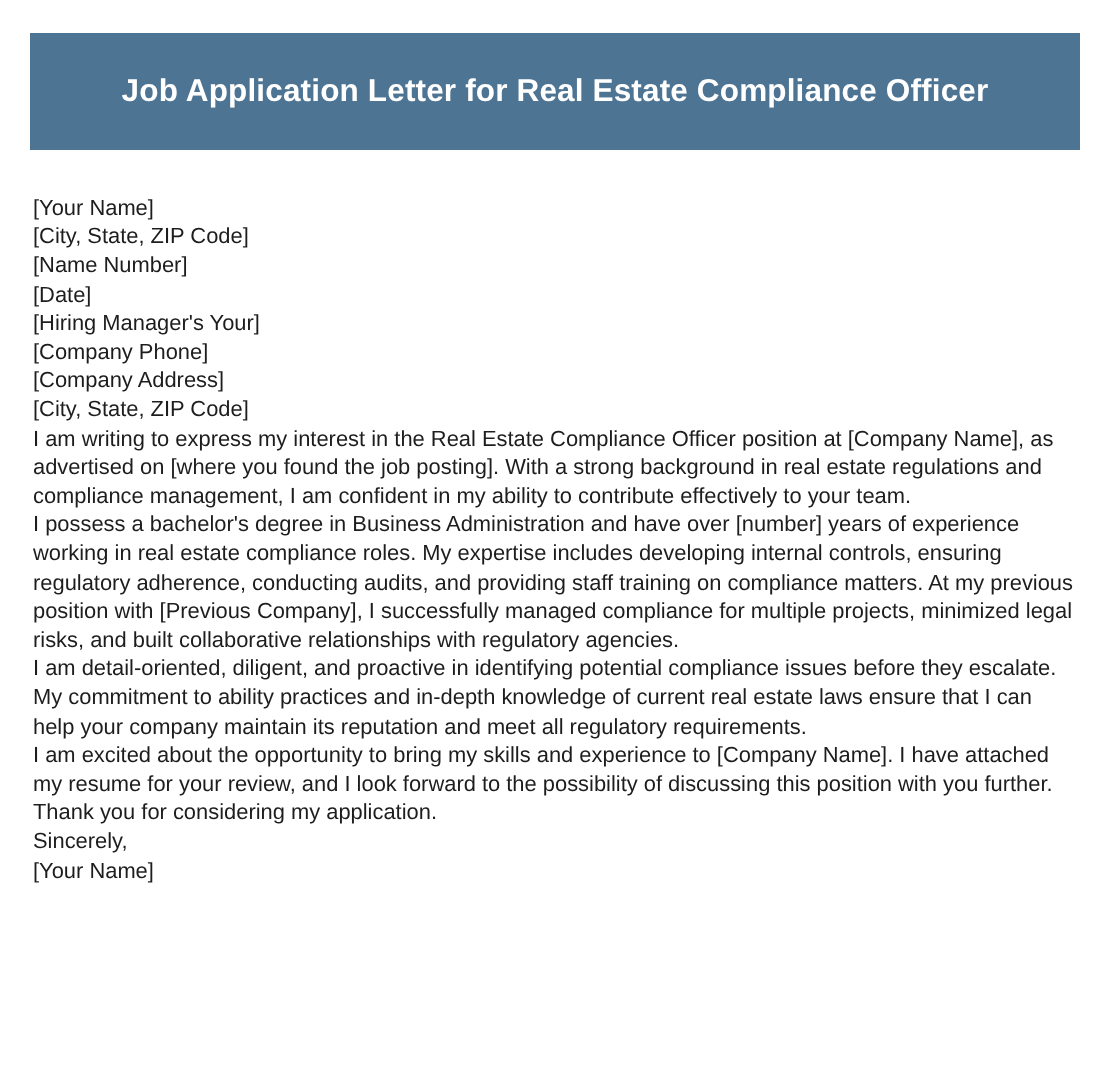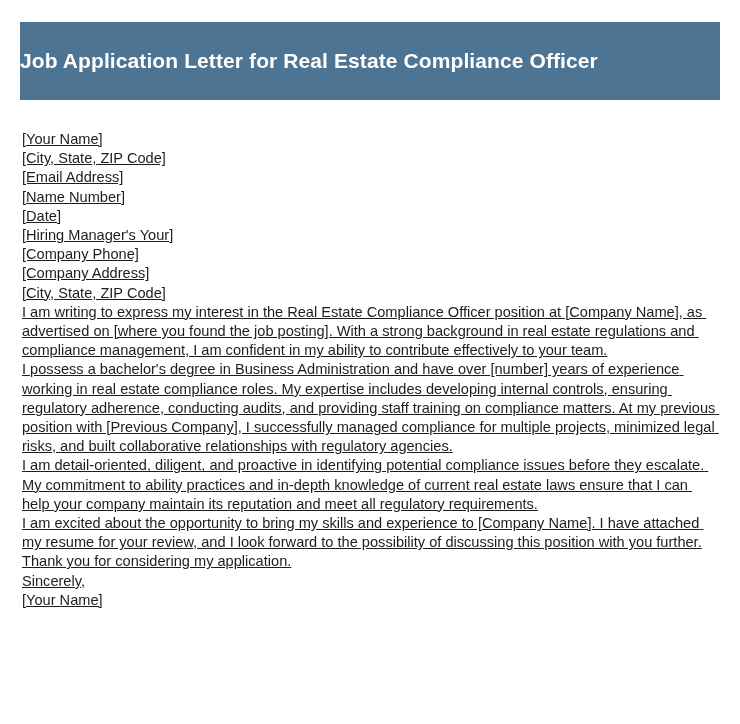--- a/index.html
+++ b/index.html
@@ -21,35 +21,35 @@
     padding: 0;
     background: #ffffff;
     position: relative;
   }
   .header-band {
     margin: 22px 20px 0 20px;
     background: #4e7494;
     height: 78px;
     display: flex;
     align-items: center;
+    justify-content: center;
   }
   .header-title {
     color: #ffffff;
     font-size: 21px;
     font-weight: bold;
     letter-spacing: 0.1px;
     text-align: center;
     line-height: 1.2;
   }
   .letter-body {
     margin: 30px 22px 18px 22px;
     font-size: 14.6px;
     line-height: 19.2px;
     color: #1d1d1d;
-    text-decoration: underline;
   }
   .letter-body p {
     margin: 0;
     padding: 0;
     text-align: left;
   }
   .letter-line {
     white-space: pre-wrap;
   }
 </style>
@@ -58,21 +58,20 @@
 
 <div class="page">
 
   <div class="header-band">
     <div class="header-title">Job Application Letter for Real Estate Compliance Officer</div>
   </div>
 
   <div class="letter-body">
     <p class="letter-line">[Your Name]</p>
     <p class="letter-line">[City, State, ZIP Code]</p>
-    <p class="letter-line">[Email Address]</p>
     <p class="letter-line">[Name Number]</p>
     <p class="letter-line">[Date]</p>
     <p class="letter-line">[Hiring Manager's Your]</p>
     <p class="letter-line">[Company Phone]</p>
     <p class="letter-line">[Company Address]</p>
     <p class="letter-line">[City, State, ZIP Code]</p>
     <p class="letter-line">I am writing to express my interest in the Real Estate Compliance Officer position at [Company Name], as advertised on [where you found the job posting]. With a strong background in real estate regulations and compliance management, I am confident in my ability to contribute effectively to your team.</p>
     <p class="letter-line">I possess a bachelor's degree in Business Administration and have over [number] years of experience working in real estate compliance roles. My expertise includes developing internal controls, ensuring regulatory adherence, conducting audits, and providing staff training on compliance matters. At my previous position with [Previous Company], I successfully managed compliance for multiple projects, minimized legal risks, and built collaborative relationships with regulatory agencies.</p>
     <p class="letter-line">I am detail-oriented, diligent, and proactive in identifying potential compliance issues before they escalate. My commitment to ability practices and in-depth knowledge of current real estate laws ensure that I can help your company maintain its reputation and meet all regulatory requirements.</p>
     <p class="letter-line">I am excited about the opportunity to bring my skills and experience to [Company Name]. I have attached my resume for your review, and I look forward to the possibility of discussing this position with you further.</p>

